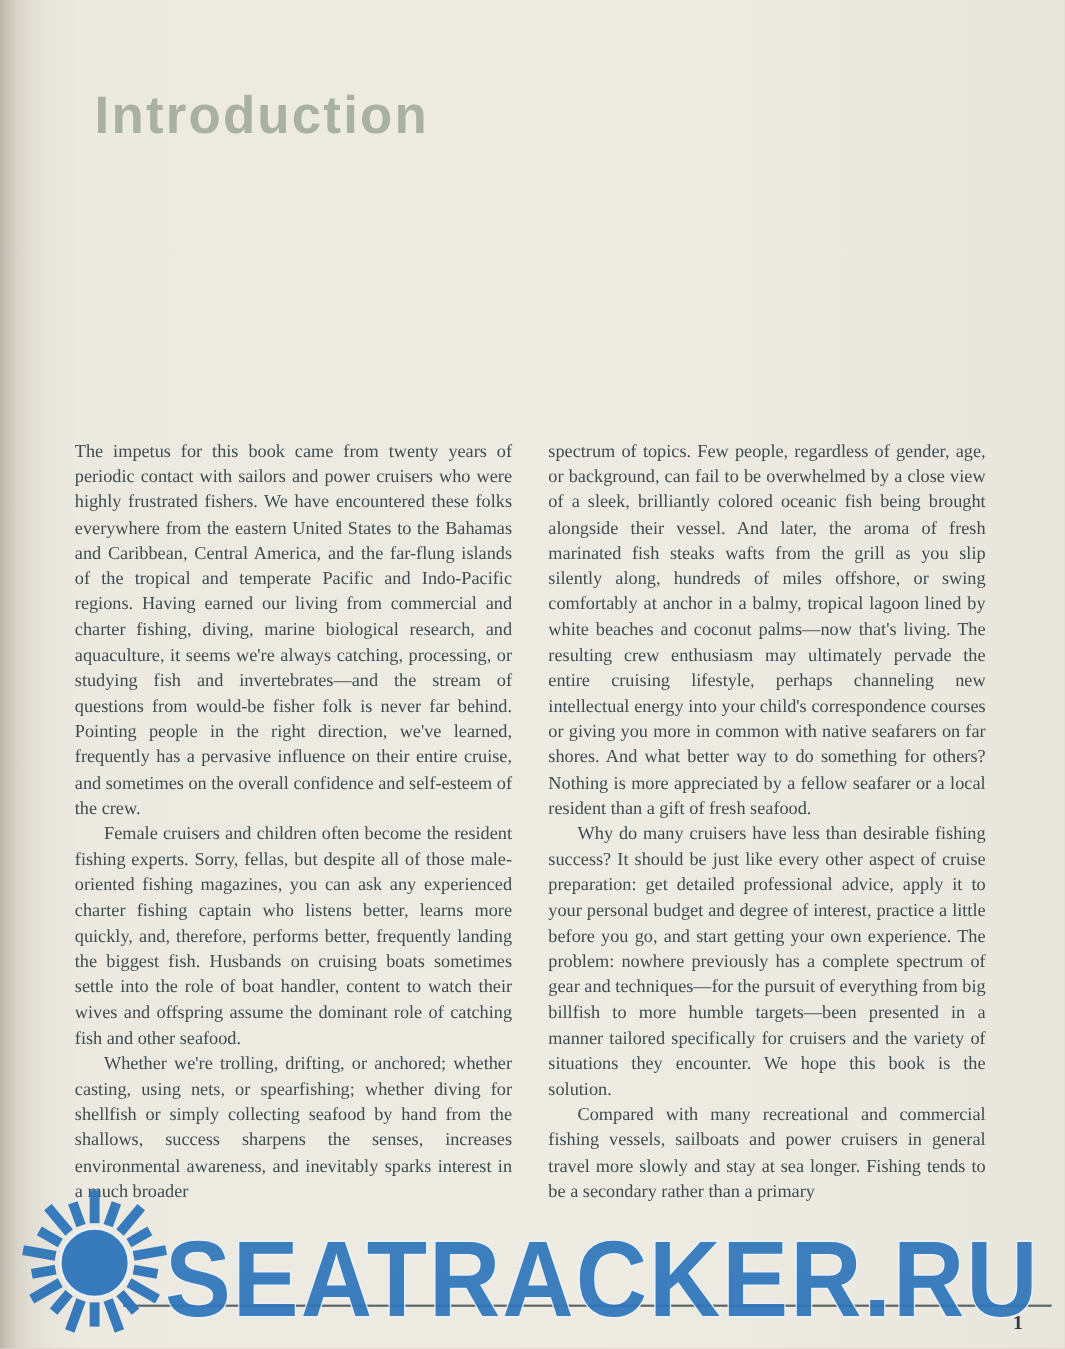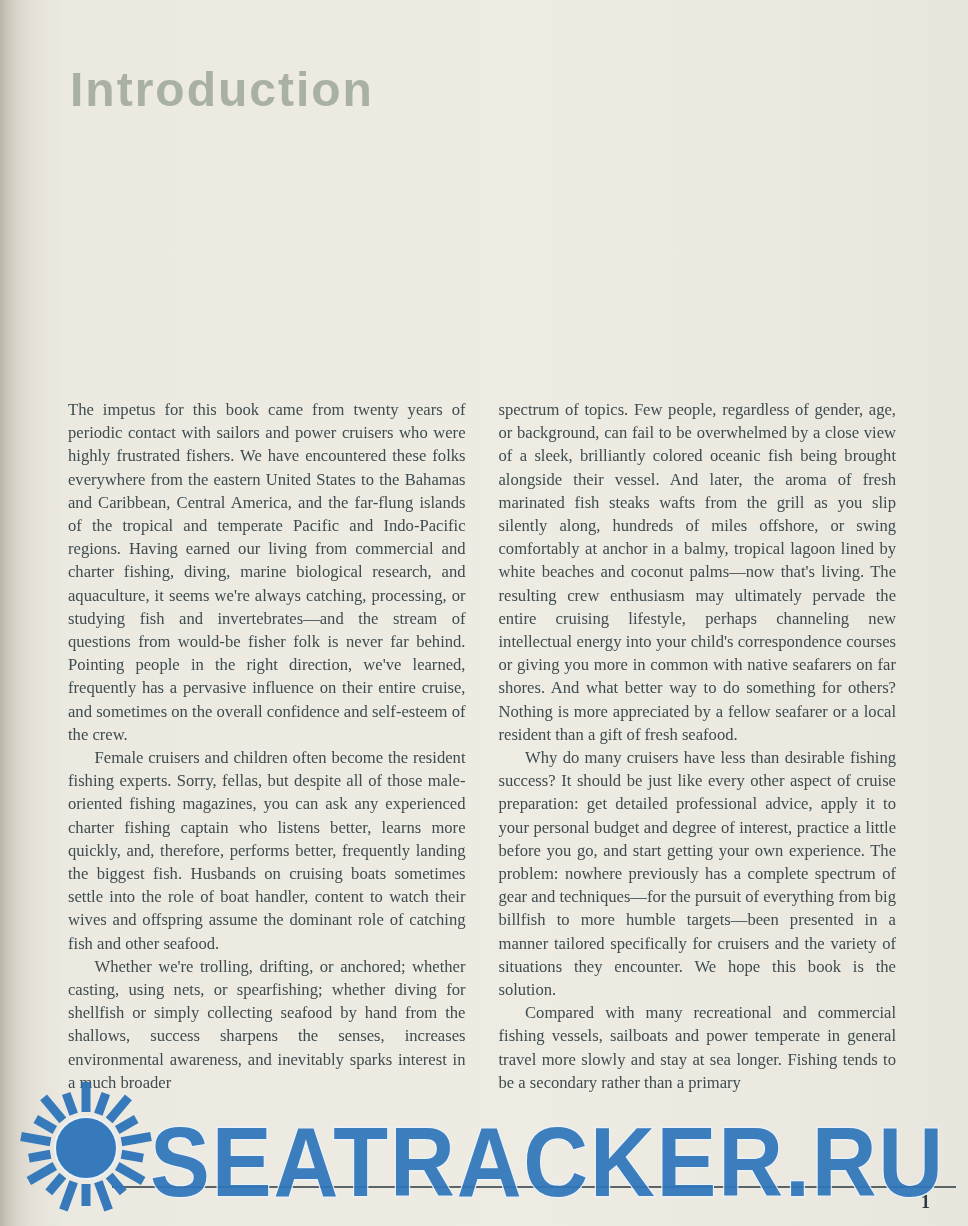--- a/index.html
+++ b/index.html
@@ -17,21 +17,21 @@
       #eeebe3 55%, #ebe8e0 85%, #e8e5dc 100%);
   }
   .edge-shadow {
     position: absolute; left: 0; top: 0; bottom: 0; width: 70px;
     background: linear-gradient(90deg, rgba(90,84,70,0.18), rgba(90,84,70,0.05) 40%, rgba(90,84,70,0));
     pointer-events: none;
   }
   .title {
     position: absolute;
     left: 70px; top: 62px;
-    margin: 0;
+    margin: 16px;
     font-family: "Liberation Sans", "DejaVu Sans", sans-serif;
     font-weight: bold;
     font-size: 48px;
     letter-spacing: 2px;
     color: #a8b1a3;
   }
   .columns {
     position: absolute;
     left: 68px; top: 398px;
     width: 828px;
@@ -85,21 +85,21 @@
 
   <div class="columns">
     <div class="col">
       <p>The impetus for this book came from twenty years of periodic contact with sailors and power cruisers who were highly frustrated fishers. We have encountered these folks everywhere from the eastern United States to the Bahamas and Caribbean, Central America, and the far-flung islands of the tropical and temperate Pacific and Indo-Pacific regions. Having earned our living from commercial and charter fishing, diving, marine biological research, and aquaculture, it seems we're always catching, processing, or studying fish and invertebrates—and the stream of questions from would-be fisher folk is never far behind. Pointing people in the right direction, we've learned, frequently has a pervasive influence on their entire cruise, and sometimes on the overall confidence and self-esteem of the crew.</p>
       <p class="indent">Female cruisers and children often become the resident fishing experts. Sorry, fellas, but despite all of those male-oriented fishing magazines, you can ask any experienced charter fishing captain who listens better, learns more quickly, and, therefore, performs better, frequently landing the biggest fish. Husbands on cruising boats sometimes settle into the role of boat handler, content to watch their wives and offspring assume the dominant role of catching fish and other seafood.</p>
       <p class="indent">Whether we're trolling, drifting, or anchored; whether casting, using nets, or spearfishing; whether diving for shellfish or simply collecting seafood by hand from the shallows, success sharpens the senses, increases environmental awareness, and inevitably sparks interest in a much broader</p>
     </div>
     <div class="col">
       <p><span>spectrum of topics. Few people, regardless of gender, age, or background, can fail to be overwhelmed by a close view of a sleek, brilliantly colored oceanic fish being brought alongside their vessel. And later, the aroma of fresh marinated fish steaks wafts from the grill as you slip silently along, hundreds of miles offshore, or swing comfortably at anchor in a balmy, tropical lagoon lined by white beaches and coconut palms—now </span><span class="it">that's</span><span> living. The resulting crew enthusiasm may ultimately pervade the entire cruising lifestyle, perhaps channeling new intellectual energy into your child's correspondence courses or giving you more in common with native seafarers on far shores. And what better way to do something for others? Nothing is more appreciated by a fellow seafarer or a local resident than a gift of fresh seafood.</span></p>
       <p class="indent"><span>Why do many cruisers have less than desirable fishing success? It </span><span class="it">should</span><span> be just like every other aspect of cruise preparation: get detailed professional advice, apply it to your personal budget and degree of interest, practice a little before you go, and start getting your own experience. The problem: nowhere previously has a complete spectrum of gear and techniques—for the pursuit of everything from big billfish to more humble targets—been presented in a manner tailored specifically for cruisers and the variety of situations they encounter. We hope this book is the solution.</span></p>
-      <p class="indent">Compared with many recreational and commercial fishing vessels, sailboats and power temperate in general travel more slowly and stay at sea longer. Fishing tends to be a secondary rather than a primary</p>
+      <p class="indent">Compared with many recreational and commercial fishing vessels, sailboats and power cruisers in general travel more slowly and stay at sea longer. Fishing tends to be a secondary rather than a primary</p>
     </div>
   </div>
 
   <div class="bottom-rule"></div>
   <div class="folio">1</div>
 
   <div class="watermark">
     <svg width="968" height="146" viewBox="0 0 968 146" xmlns="http://www.w3.org/2000/svg">
       <g opacity="0.95">
         <g transform="translate(86,70)" stroke="#2e75ba" stroke-width="9" stroke-linecap="butt">

